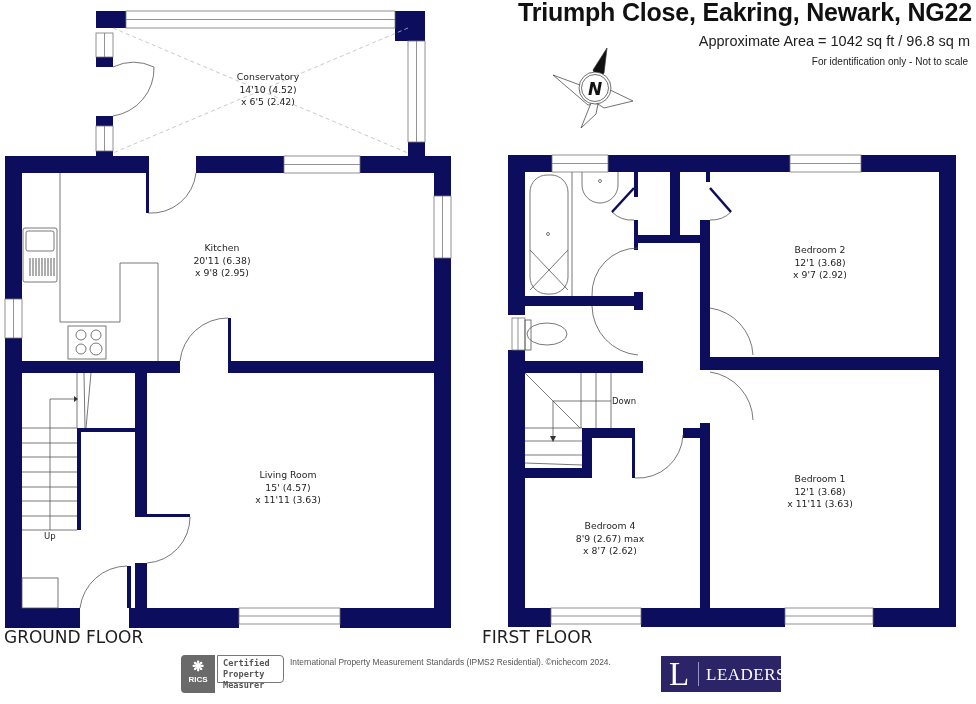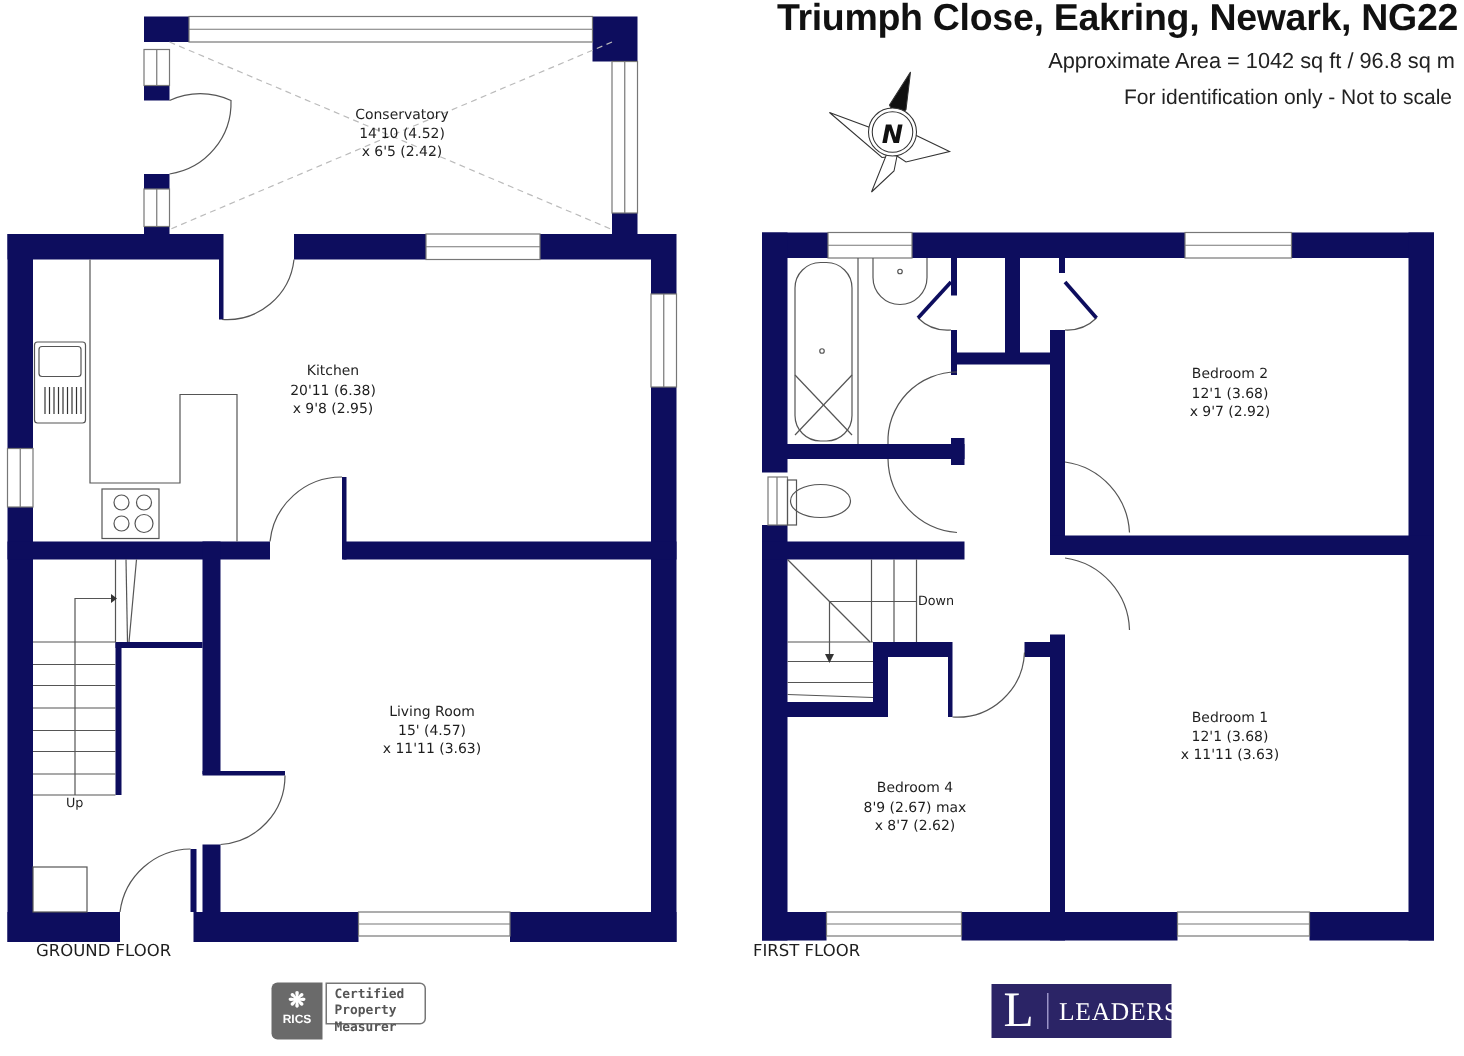--- a/index.html
+++ b/index.html
@@ -2,24 +2,24 @@
 <html><head>
 <meta charset="utf-8">
 <style>
   html, body { margin: 0; padding: 0; background: #ffffff; }
   body { width: 976px; height: 704px; position: relative; overflow: hidden;
          font-family: "Liberation Sans", sans-serif; color: #1a1a1a; }
   .abs { position: absolute; }
   #plan { position: absolute; left: 0; top: 0; width: 976px; height: 704px; }
   .title { right: 4px; top: -2px; font-size: 25px; font-weight: bold; color: #111; white-space: nowrap; letter-spacing: -0.2px; }
   .area { right: 6px; top: 33px; font-size: 14.5px; color: #222; white-space: nowrap; }
-  .disclaimer { right: 8px; top: 56px; font-size: 14px; color: #222; white-space: nowrap; margin-left: 47px; }
+  .disclaimer { right: 8px; top: 56px; font-size: 10px; color: #222; white-space: nowrap; margin-left: 47px; }
   .room-label { position: absolute; text-align: center; font-family: "DejaVu Sans", sans-serif;
                 font-size: 9.3px; line-height: 12.5px; color: #1e1e1e; transform: translateX(-50%); white-space: nowrap; }
-  .floor-label { position: absolute; font-family: "DejaVu Sans", sans-serif; font-size: 11px; color: #1e1e1e; white-space: nowrap; margin-left: 20px; }
+  .floor-label { position: absolute; font-family: "DejaVu Sans", sans-serif; font-size: 17px; color: #1e1e1e; white-space: nowrap; }
   .stair-label { position: absolute; font-family: "DejaVu Sans", sans-serif; font-size: 8.5px; color: #1e1e1e; }
   .rics { left: 181px; top: 655px; width: 105px; height: 38px; }
   .rics-logo { position: absolute; left: 0; top: 0; width: 34px; height: 38px; background: #6a6a6a; border-radius: 4px 0 0 4px;
                color: #fff; font-size: 8px; font-weight: bold; text-align: center; }
   .rics-logo .glyph { display: block; font-size: 14px; line-height: 18px; margin-top: 2px; }
   .rics-box { position: absolute; left: 36px; top: 0; width: 67px; height: 28px; border: 1px solid #777; border-radius: 0 4px 4px 0;
               font-family: "DejaVu Sans Mono", monospace; font-size: 8.6px; font-weight: bold; color: #555; line-height: 11px; padding: 2px 0 0 5px; box-sizing: border-box; }
   .footnote { left: 290px; top: 656px; font-size: 8.4px; line-height: 12px; color: #555; width: 370px; }
   .leaders { left: 661px; top: 656px; width: 120px; height: 36px; background: #2b2466; color: #fff; box-sizing: border-box; }
   .leaders .L { position: absolute; left: 8px; top: 0px; font-family: "Liberation Serif", serif; font-size: 33px; line-height: 36px; }
@@ -274,18 +274,19 @@
     <span class="glyph">❋</span>
     <span>RICS</span>
   </div>
   <div class="rics-box">
     <div>Certified</div>
     <div>Property</div>
     <div>Measurer</div>
   </div>
 </div>
 <div class="abs footnote">
+  <div>International Property Measurement Standards (IPMS2 Residential).   ©nichecom 2024.</div>
 </div>
 <div class="abs leaders">
   <span class="L">L</span>
   <span class="sep"></span>
   <span class="word">LEADERS</span>
 </div>
 
 </body></html>

